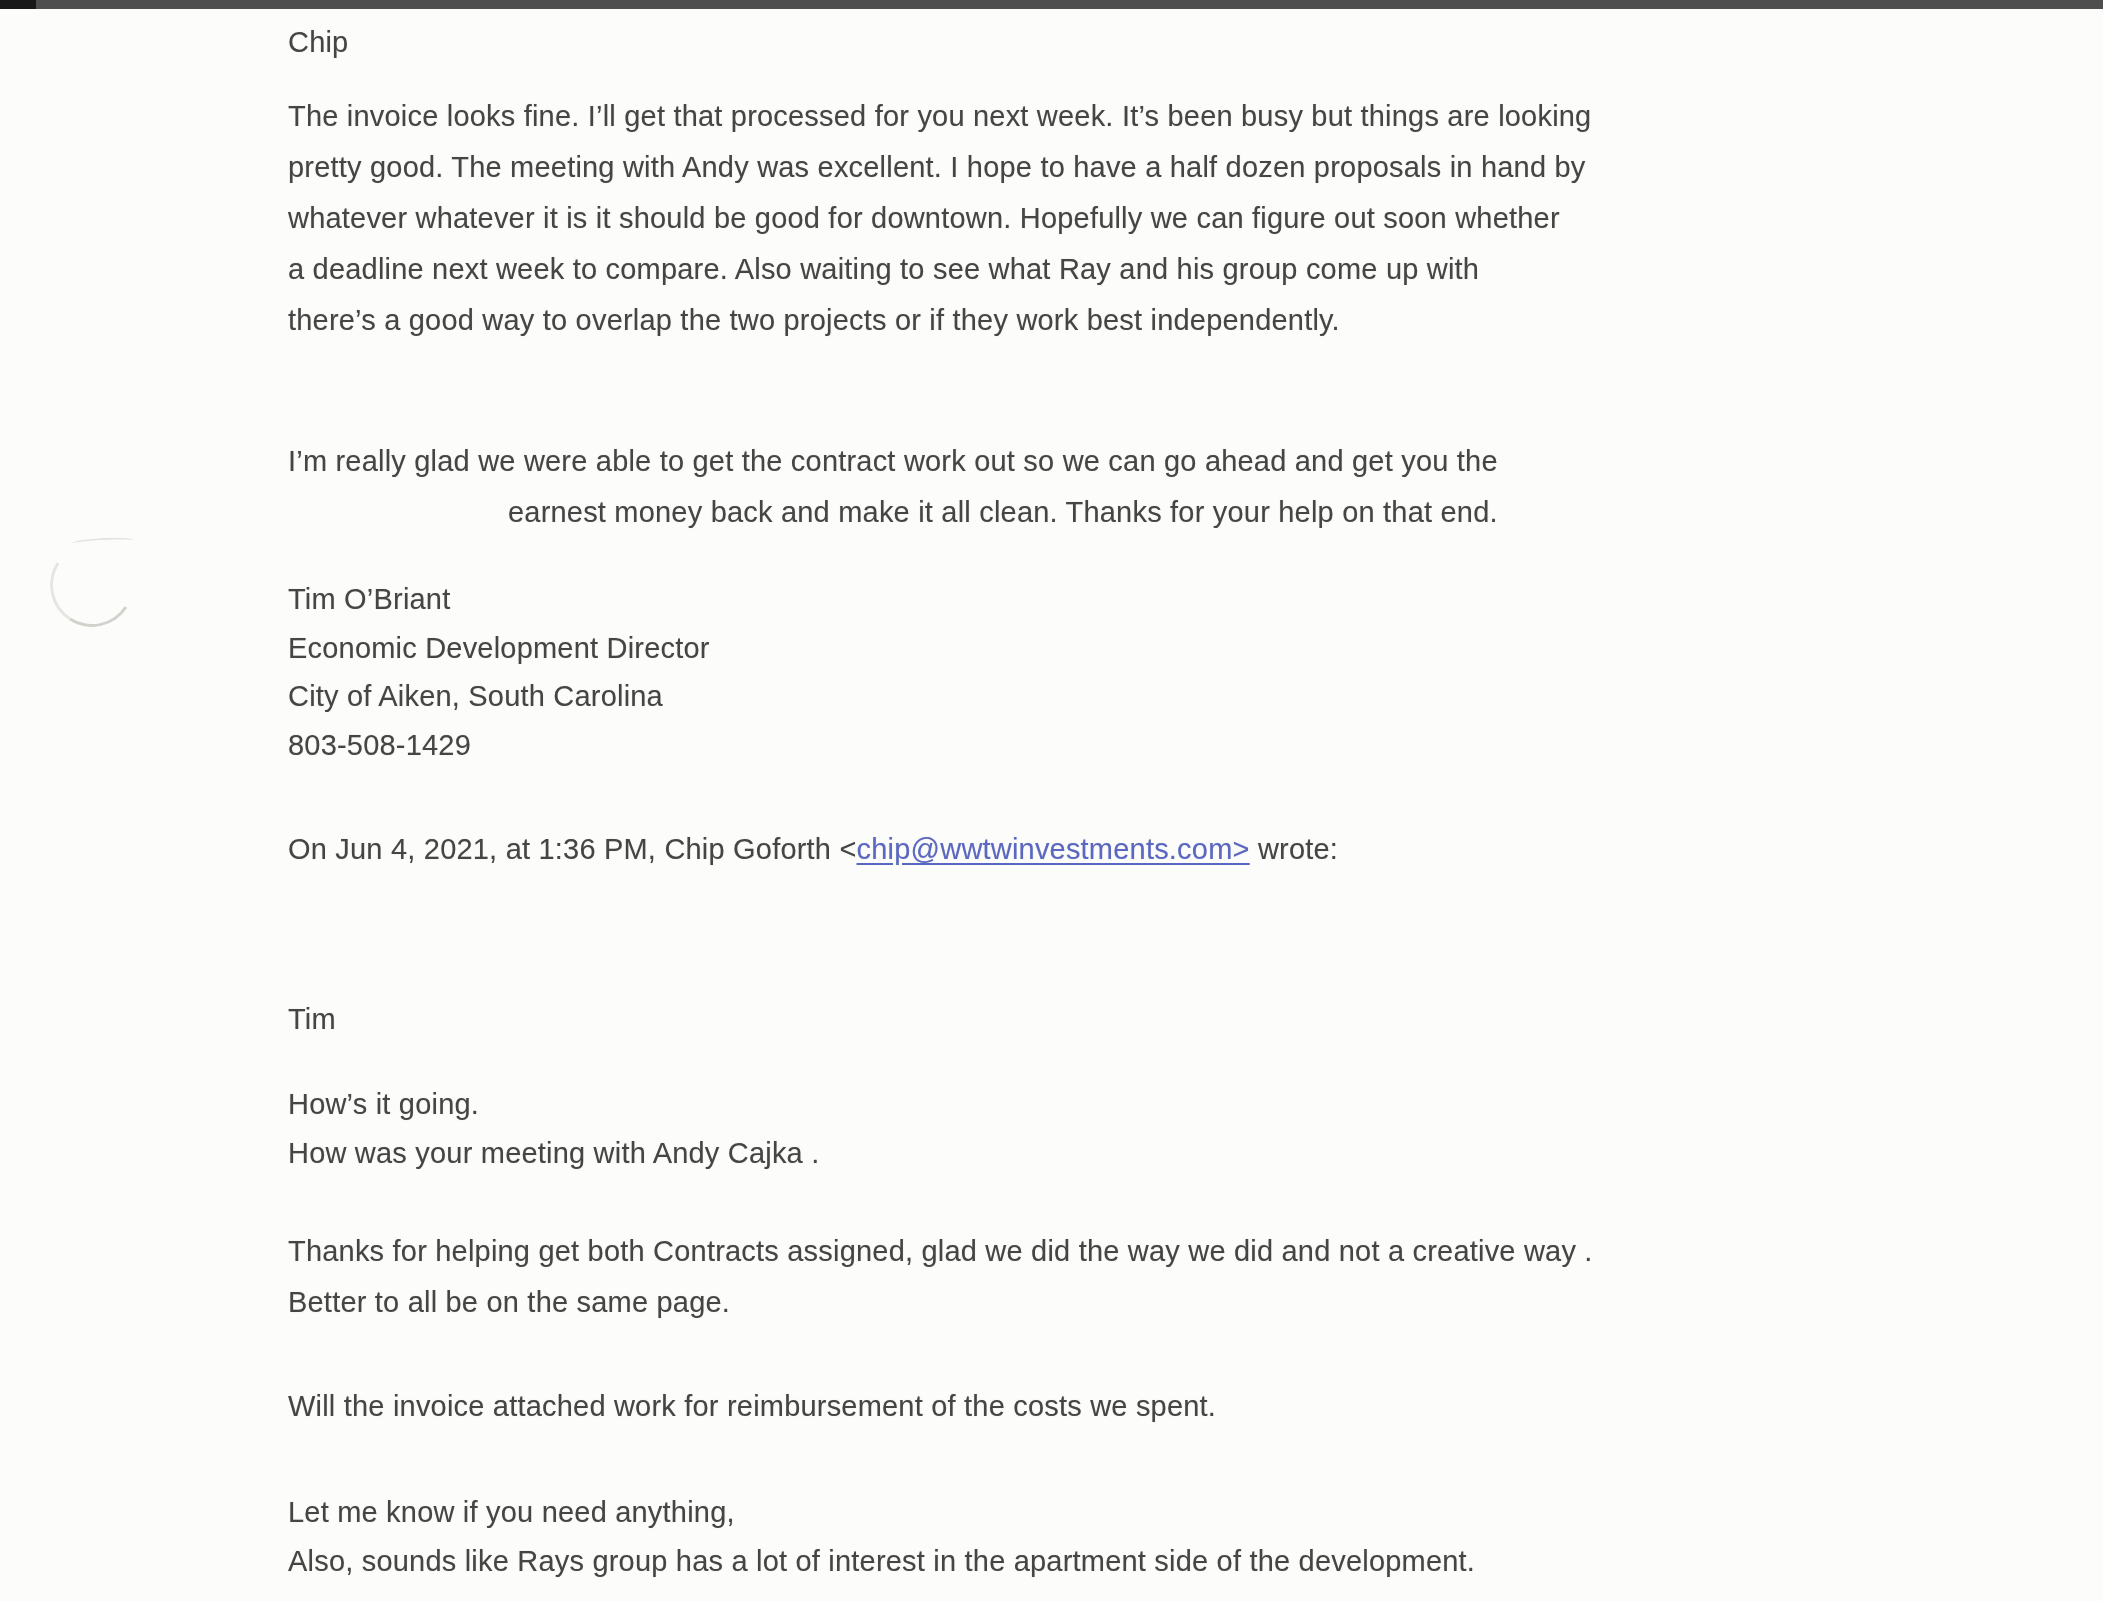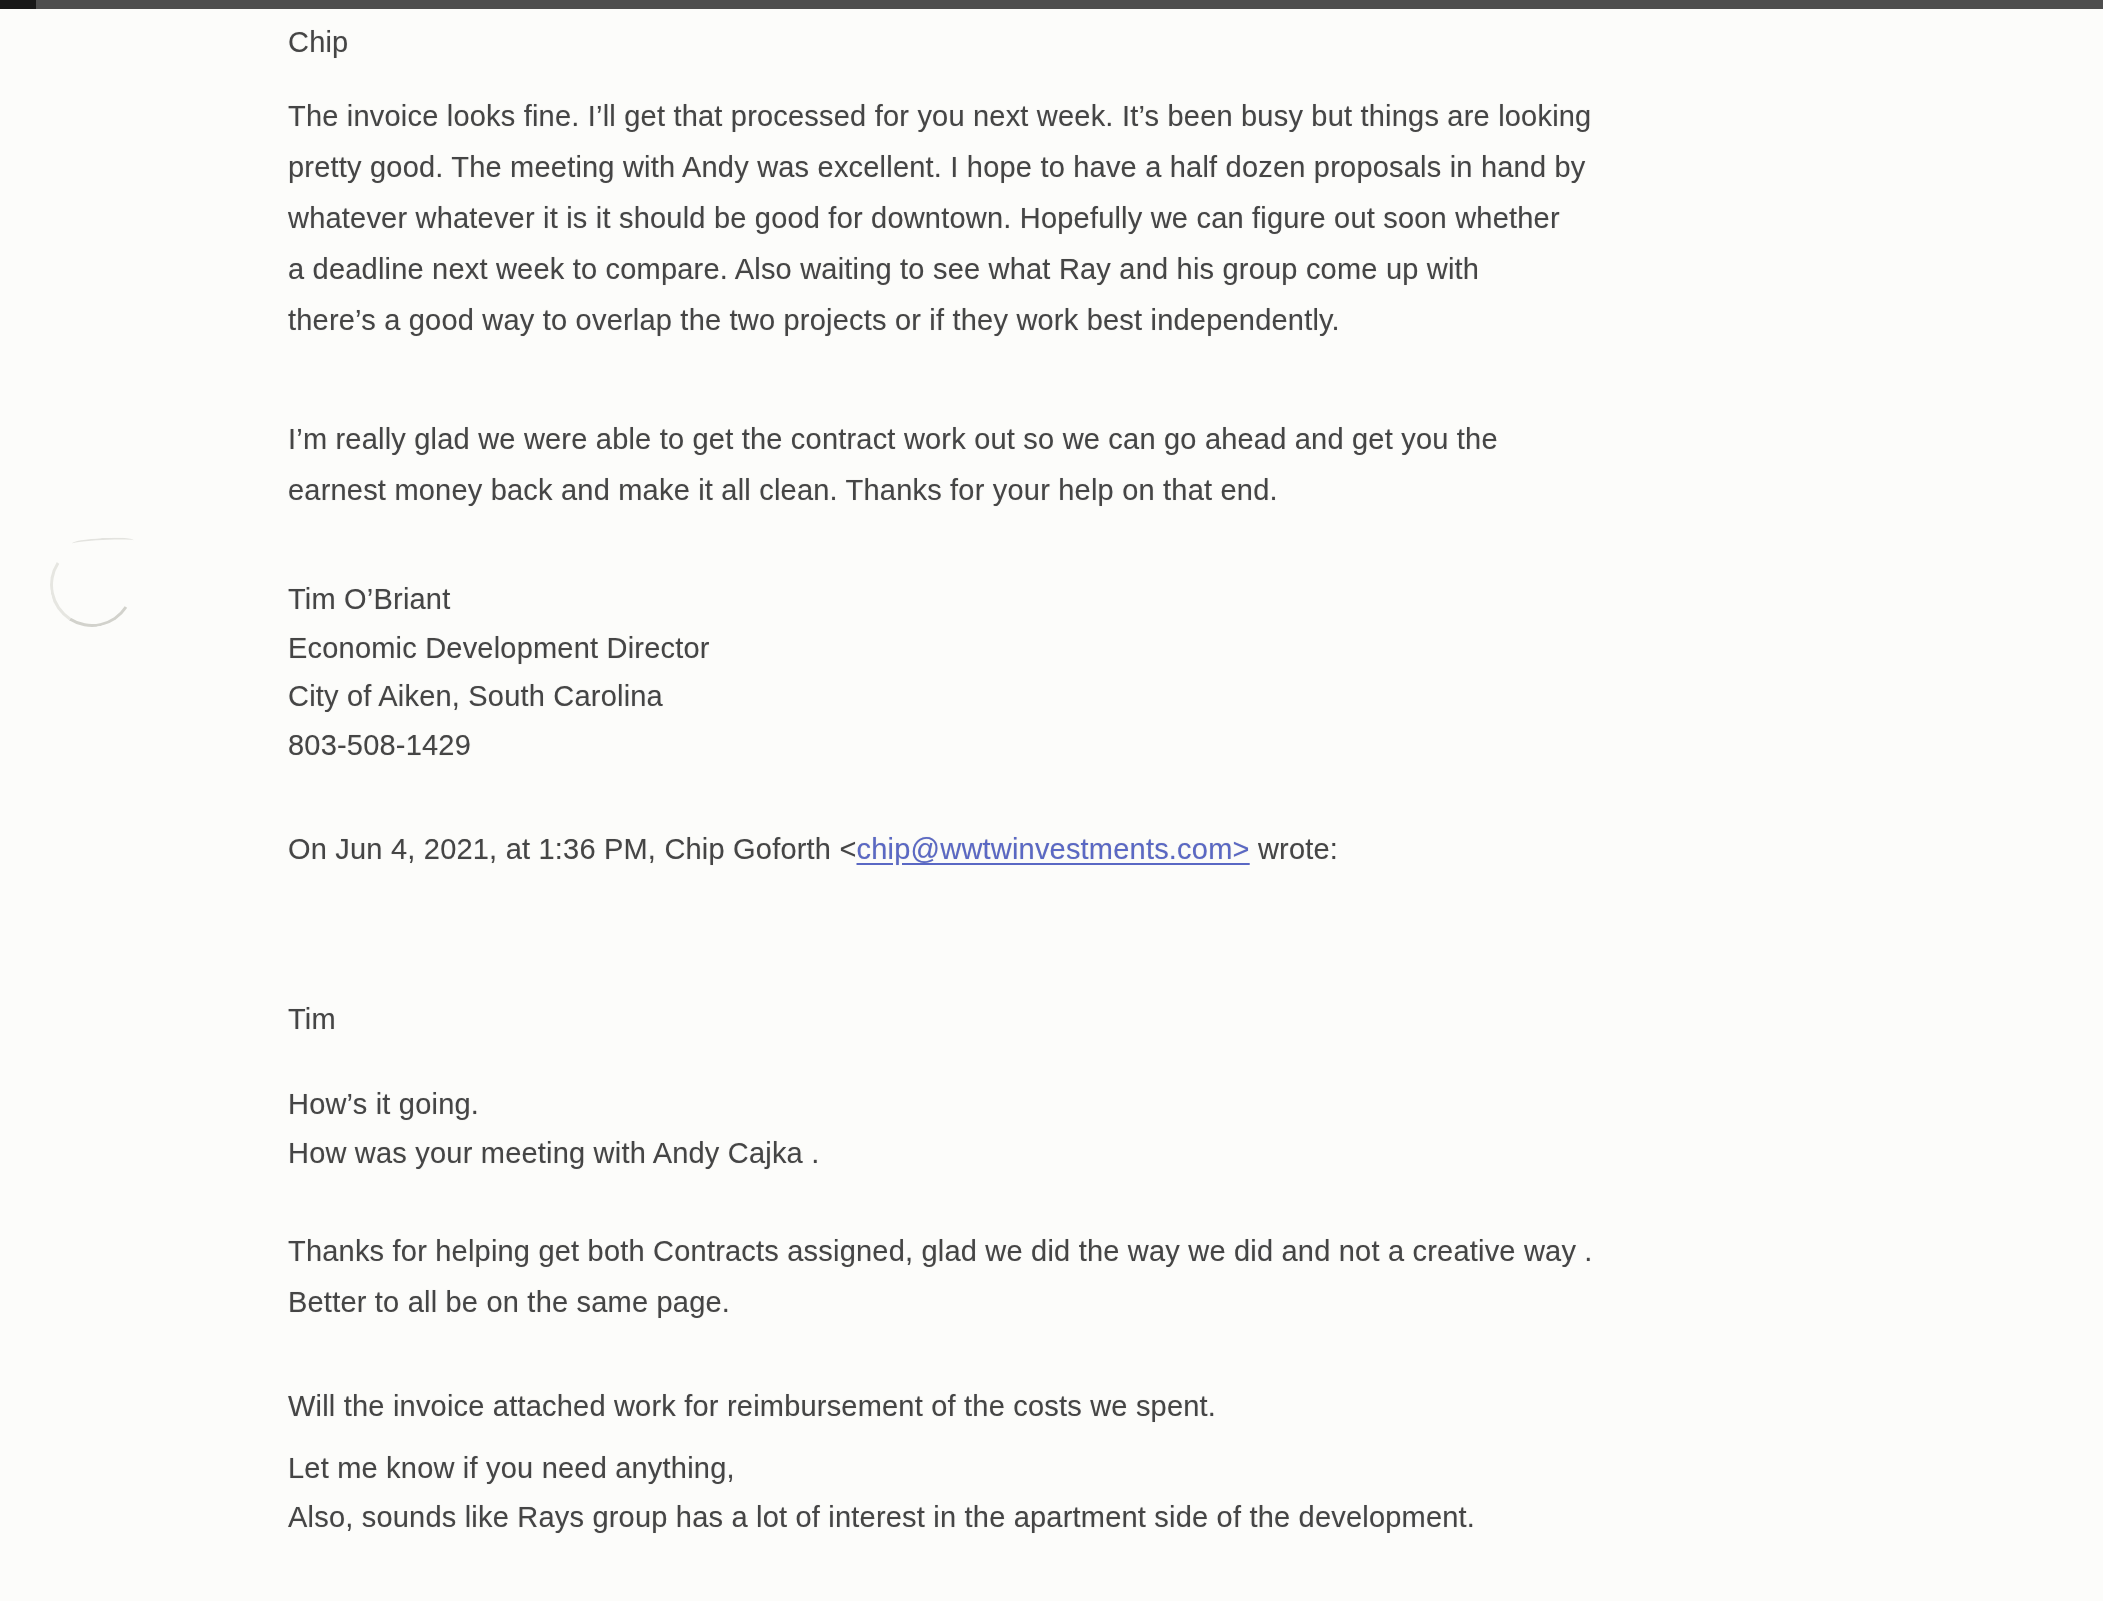--- a/index.html
+++ b/index.html
@@ -50,28 +50,28 @@
     font-size:29px;
     line-height:51px;
     letter-spacing:.2px;
     white-space:nowrap;
     text-shadow:0 0 1px rgba(70,70,70,.28);
   }
   .lh49{line-height:49px;}
   .lh48{line-height:48.5px;}
   .greeting{top:17px;}
   .para1{top:91px;}
-  .para2{top:414px;}
+  .para2{top:436px;text-align:right;}
   .signature{top:575px;}
   .quote-header{top:824px;}
   .reply-greeting{top:994px;}
   .reply-q1{top:1080px;}
   .reply-p1{top:1226px;}
   .reply-p2{top:1381px;}
-  .reply-p3{top:1444px;}
+  .reply-p3{top:1488px;}
   .email-link{
     color:var(--link);
     text-decoration:underline;
     text-decoration-color:var(--link);
     text-underline-offset:4px;
     cursor:pointer;
     text-align:right;
   }
 </style>
 </head>

